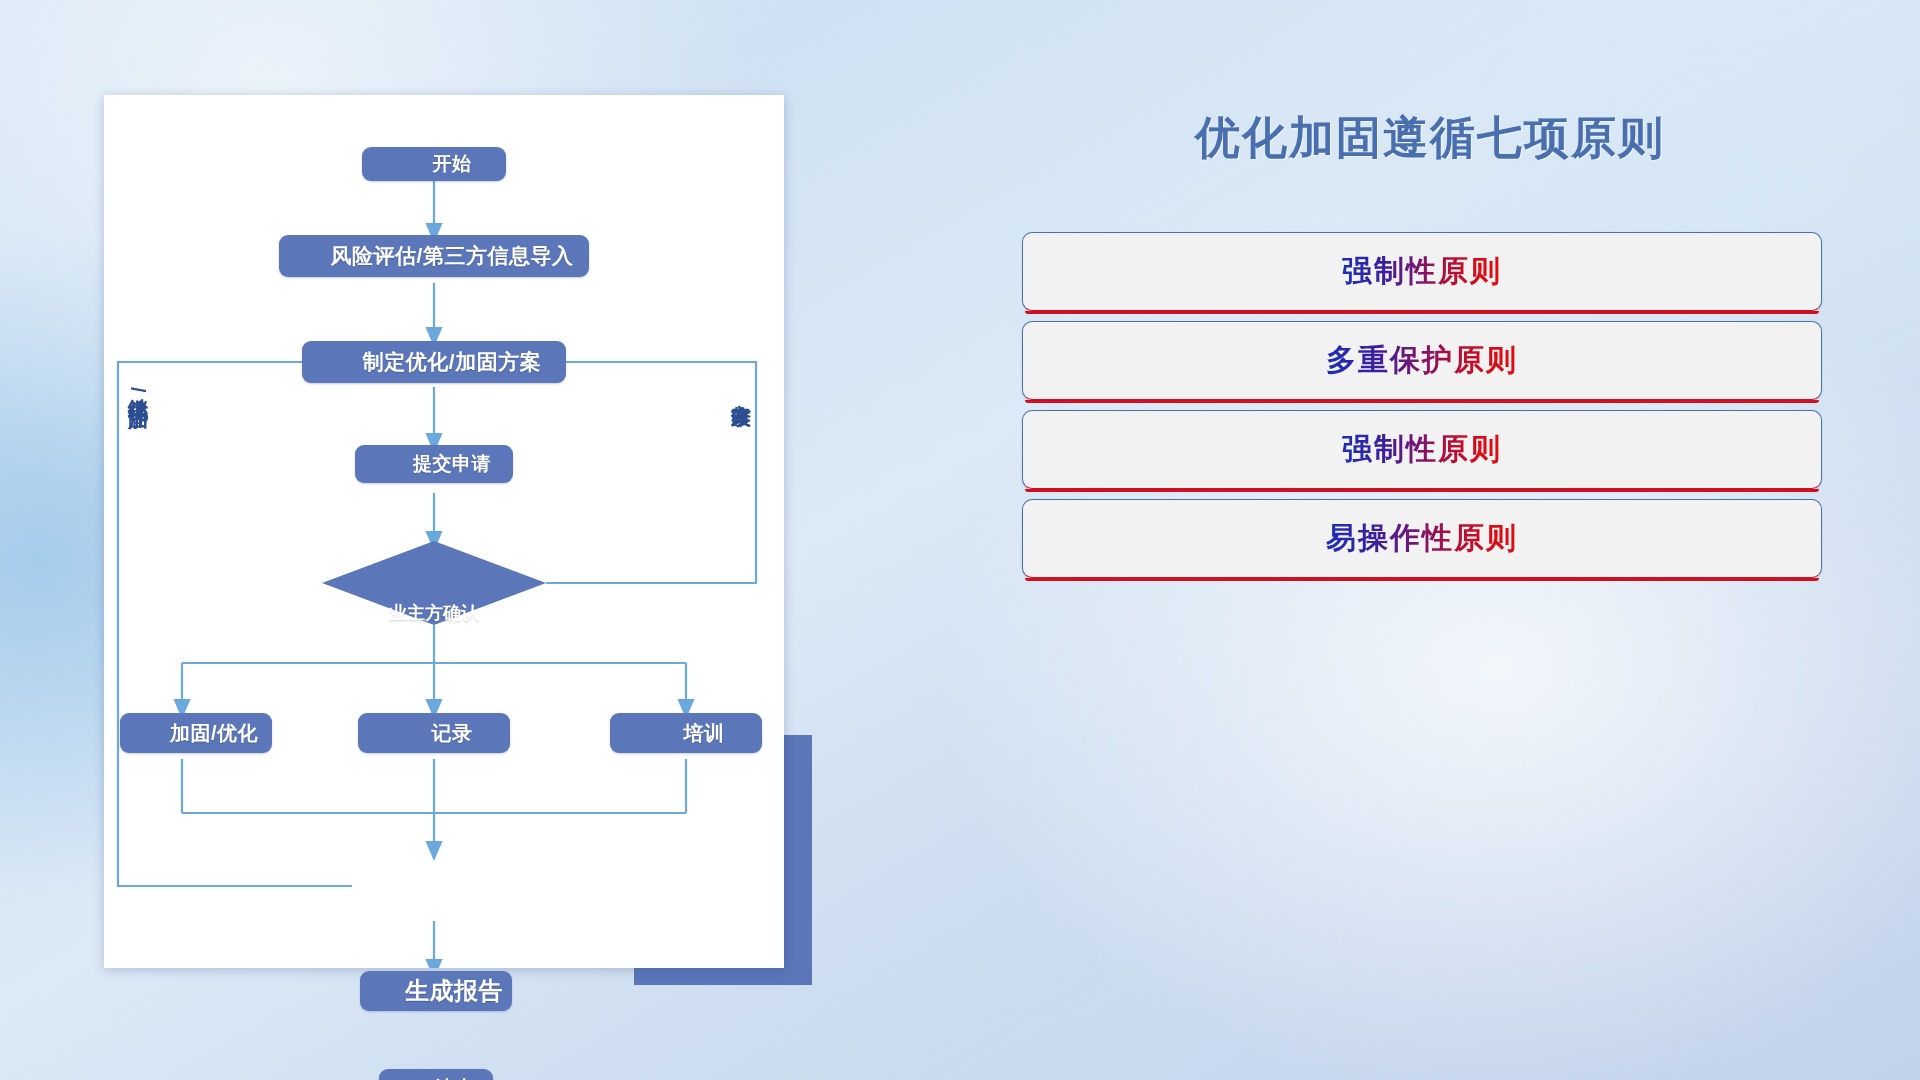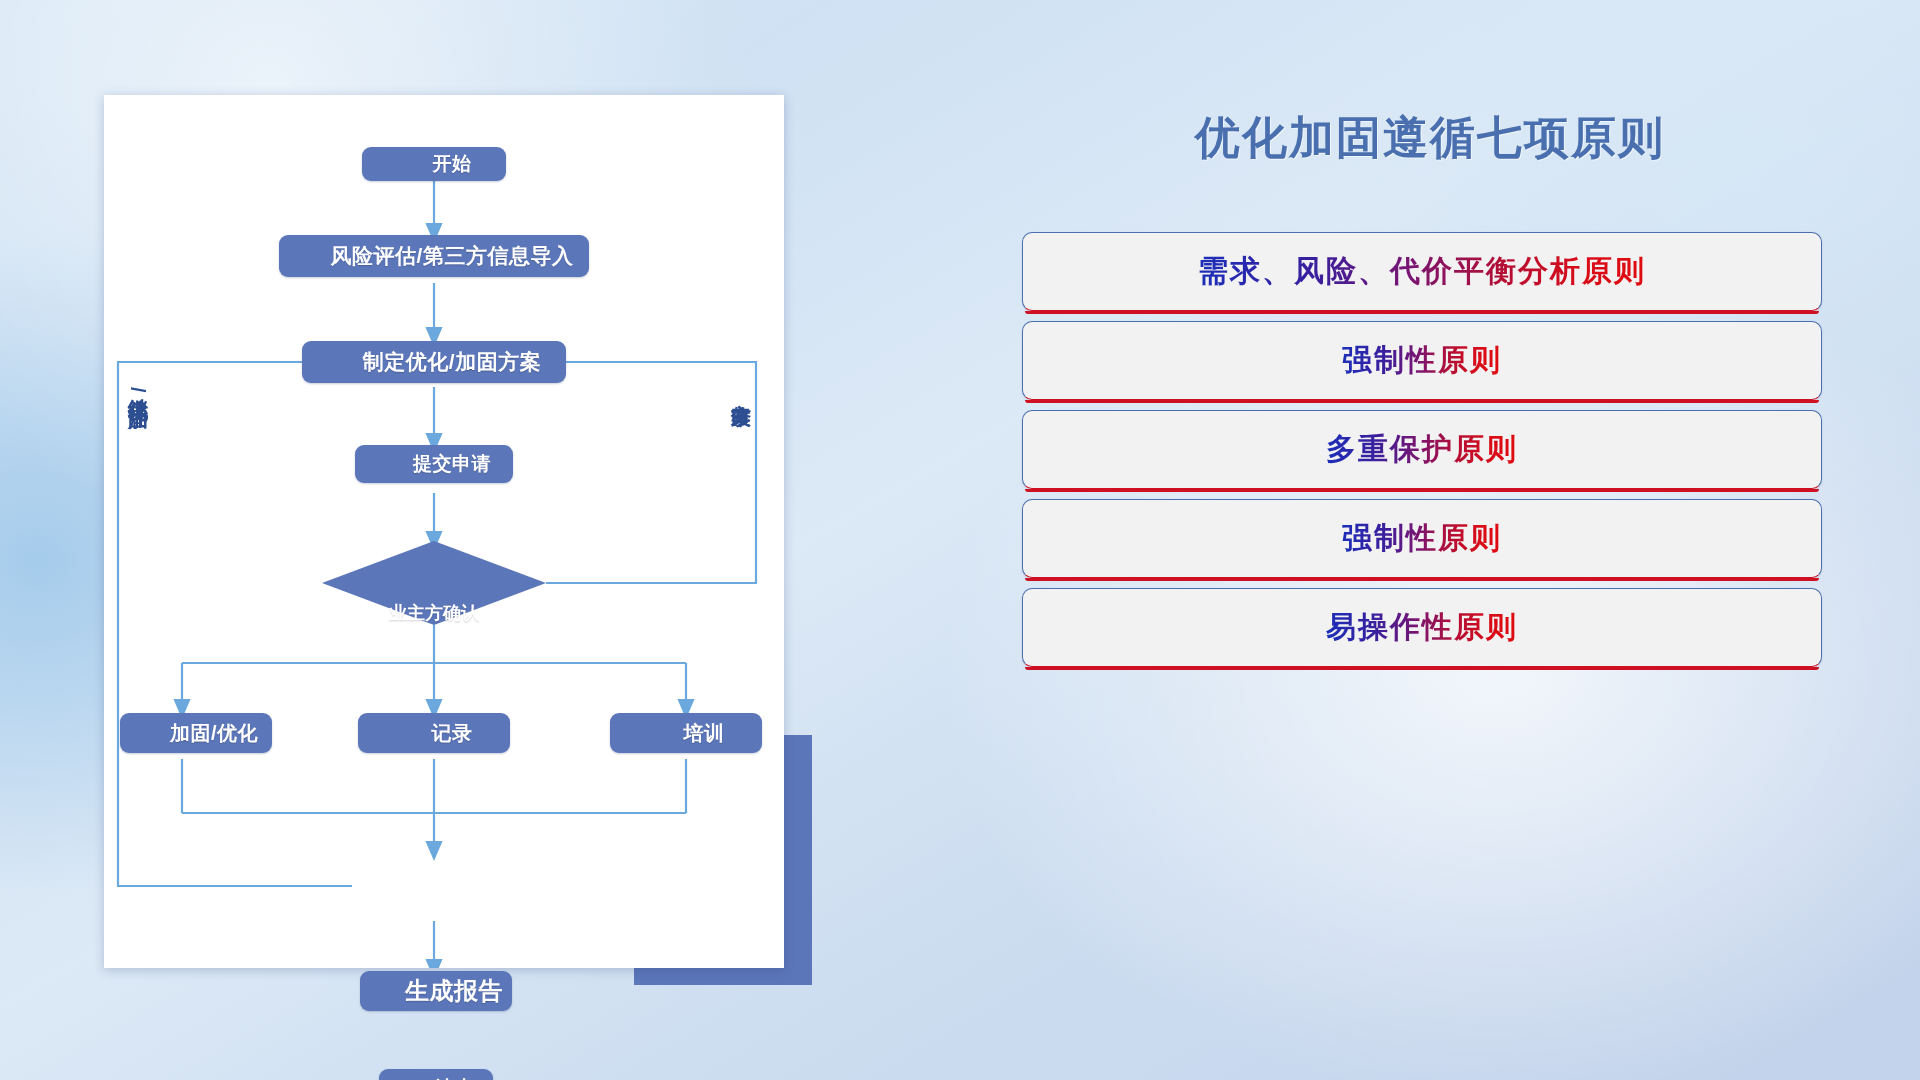--- a/index.html
+++ b/index.html
@@ -194,23 +194,20 @@
       <div class="vlabel" style="left:24px; top:288px;">继续优化/加固</div>
 
       <div class="vlabel" style="left:627px; top:293px;">方案修改</div>
     </div>
   </div>
 
   <div id="rtitle">优化加固遵循七项原则</div>
 
   <div id="cards">
 
-    <div class="pcard">
-      <span class="ptext">需求、风险、代价平衡分析原则</span>
-    </div>
 
 
     <div class="pcard">
       <span class="ptext">强制性原则</span>
     </div>
 
     <div class="pcard">
       <span class="ptext">多重保护原则</span>
     </div>
 

